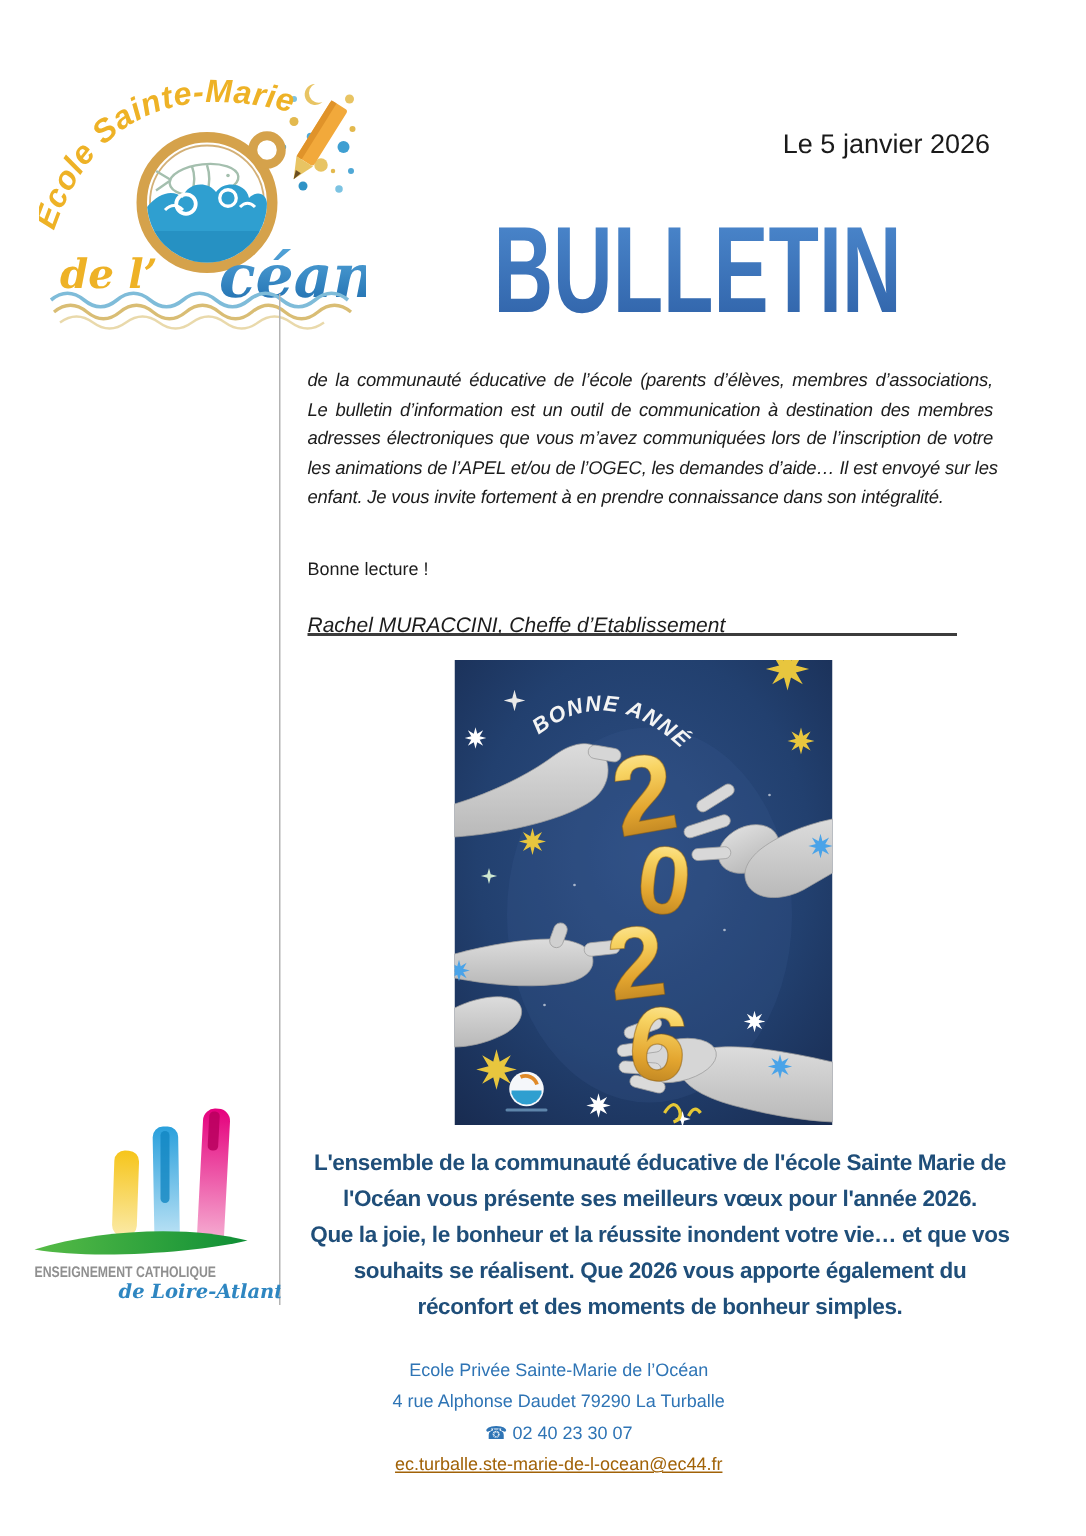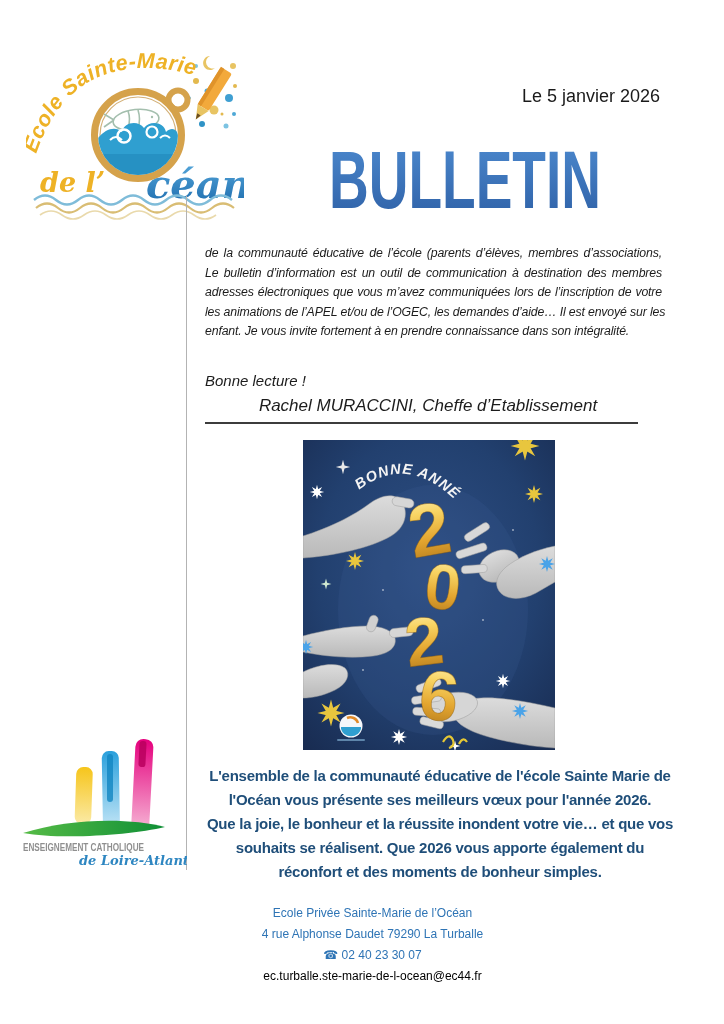--- a/index.html
+++ b/index.html
@@ -6,31 +6,31 @@
   .page{position:relative;width:724px;height:1024px;background:#ffffff;overflow:hidden;
         font-family:"Liberation Sans",sans-serif;color:#1c1c1c;}
   .vline{position:absolute;left:186px;top:196px;width:1px;height:674px;background:#b3b3b3;}
   .logo-svg{position:absolute;left:26px;top:36px;width:218px;height:186px;}
   .date{position:absolute;top:86px;right:64px;font-size:18px;color:#1a1a1a;}
   .title-svg{position:absolute;left:329px;top:144px;width:278px;height:76px;}
   .intro{position:absolute;left:205px;top:244px;width:457px;font-style:italic;
          font-size:12.3px;line-height:19.5px;letter-spacing:-0.15px;color:#1c1c1c;}
   .jline{text-align:justify;text-align-last:justify;white-space:nowrap;}
   .jline.last{text-align-last:left;}
-  .lecture{position:absolute;left:205px;top:372px;font-style:italic;font-size:15px;}
-  .signature{position:absolute;left:205px;top:396px;width:446px;text-align:center;
-             font-style:italic;font-size:17px;}
+  .lecture{position:absolute;left:205px;top:372px;font-size:12px;}
+  .signature{position:absolute;left:205px;top:408px;width:446px;text-align:left;
+             font-style:italic;font-size:14px;}
   .rule{position:absolute;left:205px;top:422px;width:433px;height:1.5px;background:#3c3c3c;}
   .poster-svg{position:absolute;left:303px;top:440px;width:252px;height:310px;}
   .wishes{position:absolute;left:199px;top:764px;width:482px;text-align:center;
           font-weight:bold;font-size:15px;letter-spacing:-0.25px;line-height:24px;color:#1f4e79;}
   .ec-svg{position:absolute;left:22px;top:738px;width:165px;height:130px;}
   .footer{position:absolute;left:85px;top:903px;width:575px;text-align:center;
           font-size:12px;line-height:21px;color:#2e74b5;}
-  .footer .email{color:#000000;cursor:pointer;}
+  .footer .email{color:#a16207;text-decoration:underline;cursor:pointer;}
   svg text{font-family:"Liberation Sans",sans-serif;}
   svg .script{font-family:"DejaVu Serif",serif;font-style:italic;font-weight:bold;}
 </style>
 </head>
 <body>
 
 <div class="page">
 
   <svg class="logo-svg" viewBox="0 0 218 186">
     <defs>

